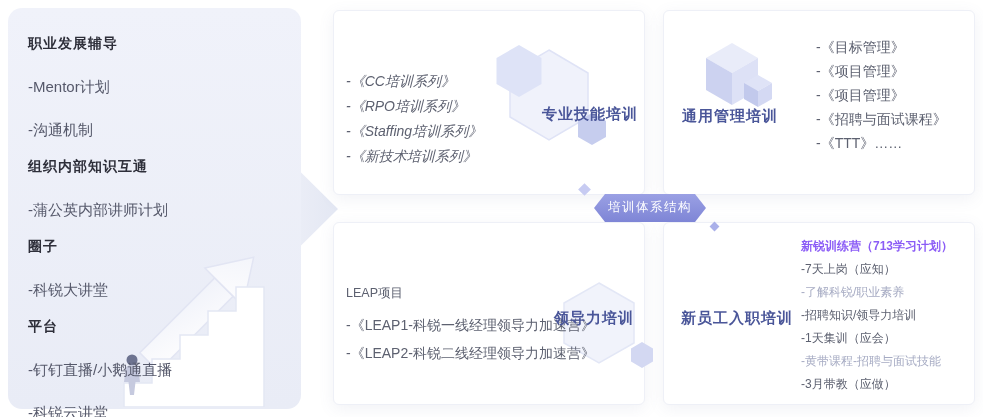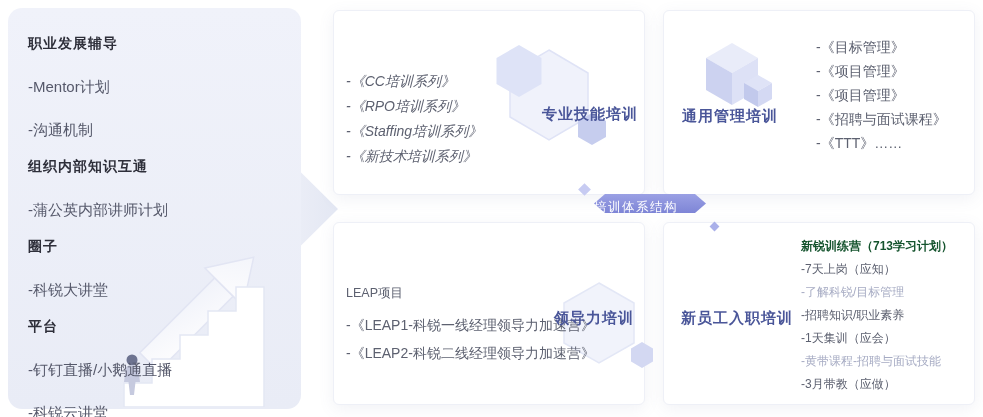--- a/index.html
+++ b/index.html
@@ -35,28 +35,28 @@
   .title-bl { left:220px; top:86px; }
   .title-br { left:17px;  top:86px; }
 
   .card-list { position:absolute; z-index:2; }
   .card-item { font-size:14px; color:#5d6170; white-space:nowrap; }
   .tl-list { left:12px;  top:58px; }  .tl-list .card-item { line-height:25px;font-style:italic; }
   .tr-list { left:152px; top:24px; }  .tr-list .card-item { line-height:24px; }
   .bl-list { left:12px;  top:88px; }  .bl-list .card-item { line-height:28px; }
   .br-list { left:137px; top:12px; }  .br-list .card-item { line-height:23px; font-size:12px; }
   .bl-sub { position:absolute; z-index:2; left:12px; top:62px; font-size:12.5px; color:#5d6170; }
-  .br-sub { color:#14532d; font-weight:bold;text-align:center; }
+  .br-sub { color:#8b5cf6; font-weight:bold;text-align:center; }
   .muted  { color:#a6abc3; }
 
   .deco { position:absolute; z-index:1; }
 
   
   .badge-wrap { position:absolute; left:594px; top:194px; width:112px; height:28px; z-index:5; }
-  .badge-ribbon { width:112px; height:19px; line-height:27px; text-align:left;
+  .badge-ribbon { width:112px; height:28px; line-height:27px; text-align:center;
     font-size:12.5px; color:#ffffff; letter-spacing:1.5px;
     background:linear-gradient(180deg,#9aa0e4 0%,#7e85d6 100%);
     clip-path:polygon(11px 0,101px 0,112px 50%,101px 100%,11px 100%,0 50%); }
   .badge-diamond { position:absolute; transform:rotate(45deg); }
   .bd-a { left:-14px; top:-9px;   width:9px; height:9px; background:#c7cbf2; }
   .bd-b { right:-12px; bottom:-8px; width:7px; height:7px; background:#aab0e9; }
 </style>
 </head>
 <body>
 
@@ -150,22 +150,22 @@
       <div class="card-item">-《LEAP2-科锐二线经理领导力加速营》</div>
     </div>
     <div class="card-title title-bl">领导力培训</div>
   </section>
 
   <section class="card br">
     <div class="card-title title-br">新员工入职培训</div>
     <div class="card-list br-list">
       <div class="card-item br-sub">新锐训练营（713学习计划）</div>
       <div class="card-item">-7天上岗（应知）</div>
-      <div class="card-item muted">-了解科锐/目标管理</div>
-      <div class="card-item">-招聘知识/职业素养</div>
+      <div class="card-item muted">-了解科锐/职业素养</div>
+      <div class="card-item">-招聘知识/领导力培训</div>
       <div class="card-item">-1天集训（应会）</div>
       <div class="card-item muted">-黄带课程-招聘与面试技能</div>
       <div class="card-item">-3月带教（应做）</div>
     </div>
   </section>
 
   <div class="badge-wrap">
     <div class="badge-ribbon">培训体系结构</div>
     <span class="badge-diamond bd-a"></span>
     <span class="badge-diamond bd-b"></span>

